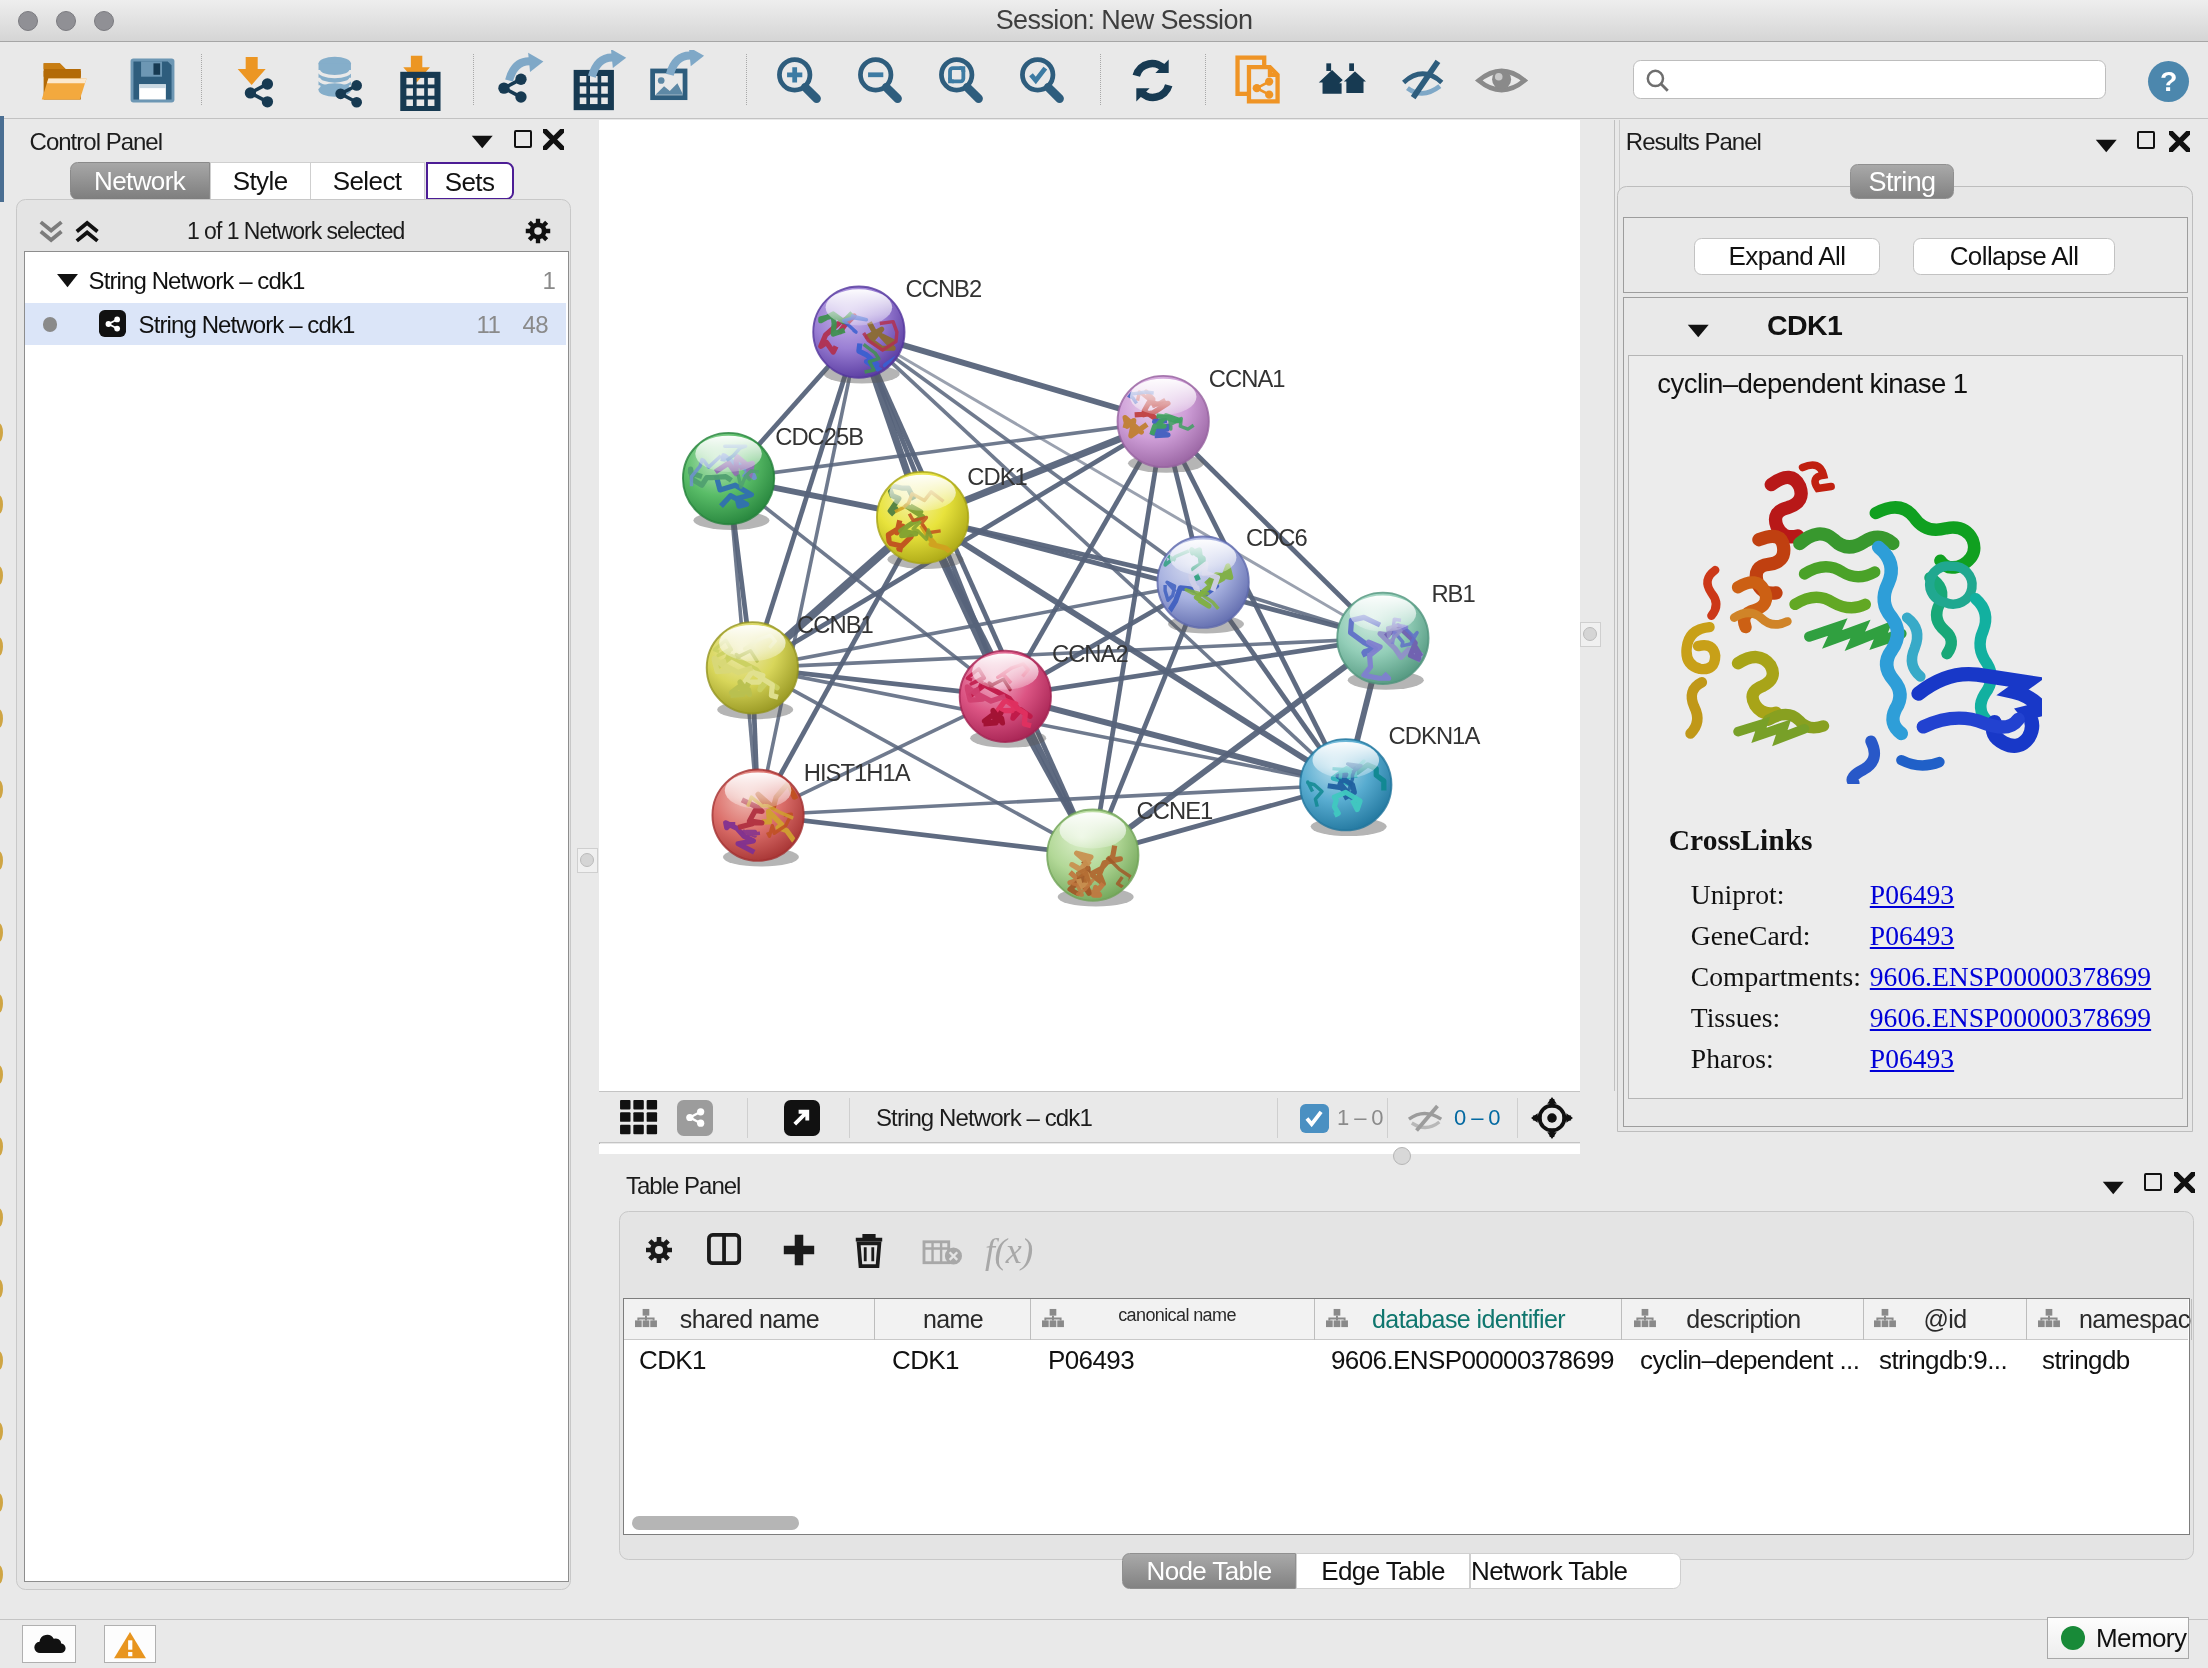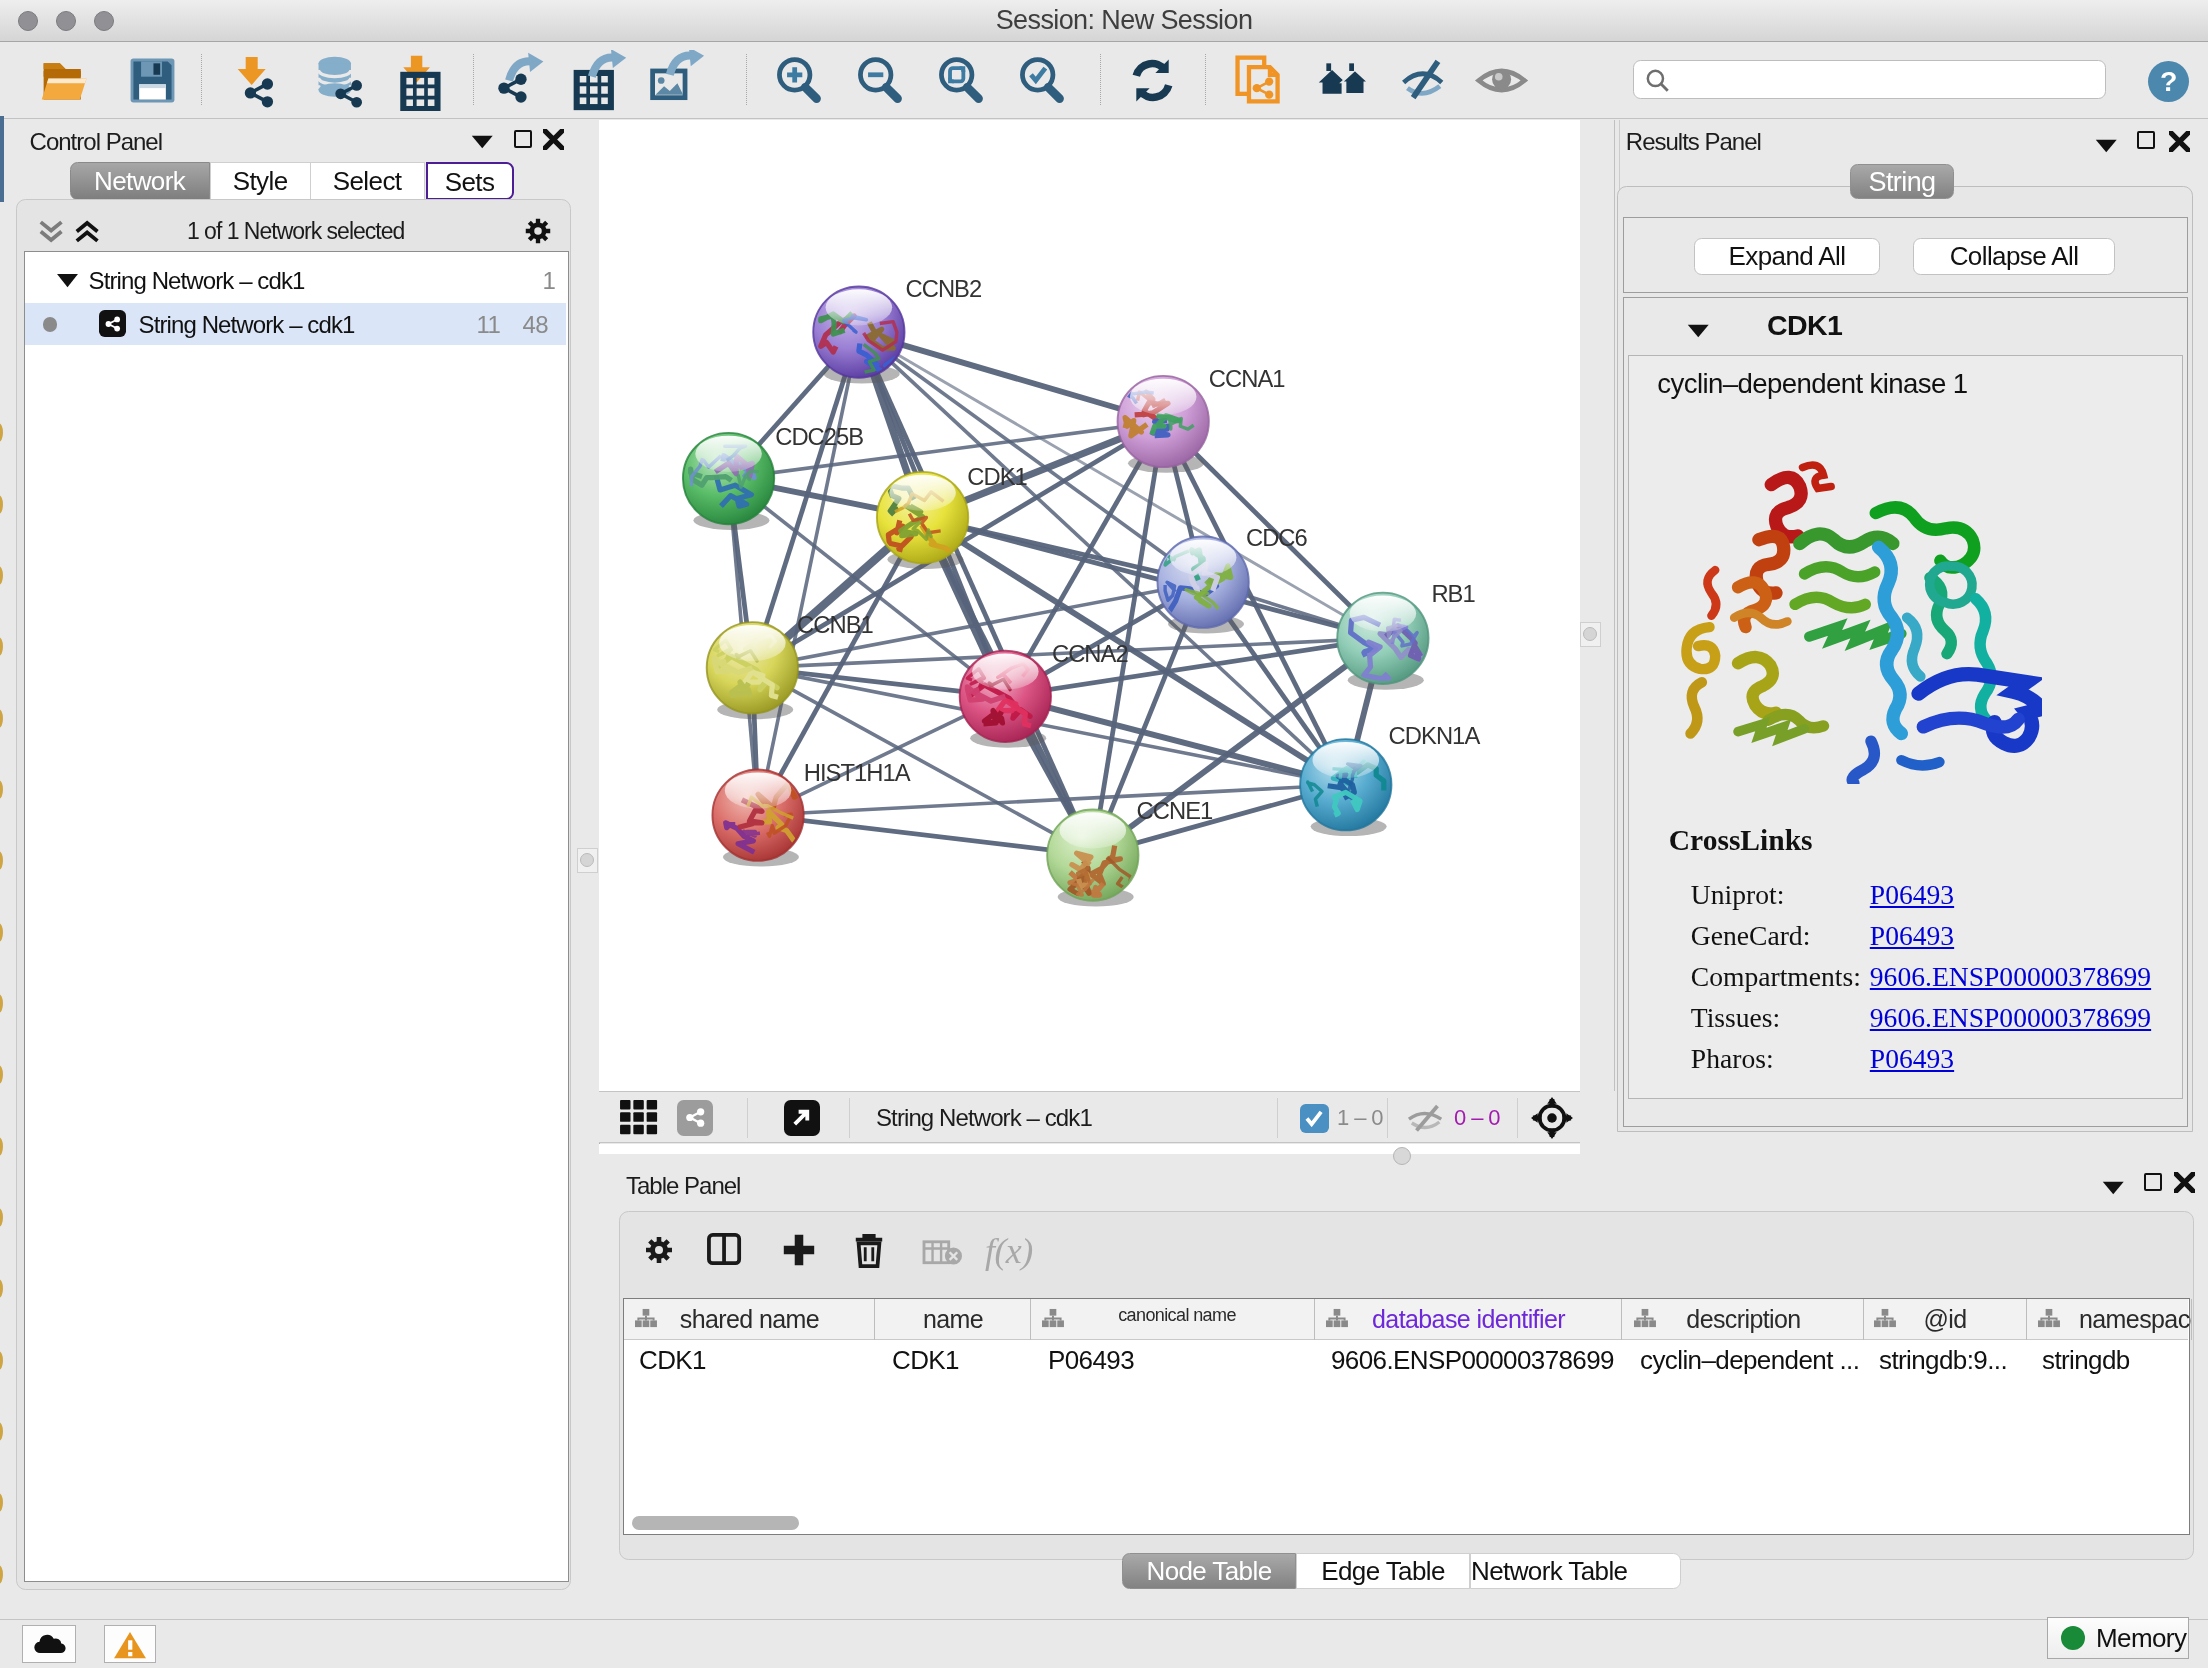--- a/index.html
+++ b/index.html
@@ -541,21 +541,21 @@
   <svg class="abs" style="left:706px;top:18px" width="19" height="17" viewBox="0 0 20 18">
       <path d="M2 9 l5 6 10 -13" stroke="#fff" stroke-width="4" fill="none"></path>
     </svg>
   <div class="abs" style="left:738px;top:13.3px;font-size:22px;color:#8a8a8a;">1 – 0</div>
   <div class="abs" style="left:788px;top:5.7px;width:0;height:40px;border-left:1.9px solid #cfcfcf;"></div>
   <svg class="abs" style="left:804px;top:12.4px" width="48" height="28.5" viewBox="0 0 50 30">
     <path d="M6 16 Q22 4 40 16" stroke="#9c9c9c" stroke-width="3.5" fill="none"></path>
     <path d="M9 20 Q24 30 38 19" stroke="#b8b8b8" stroke-width="3.5" fill="none"></path>
     <path d="M36 2 L14 28" stroke="#9c9c9c" stroke-width="4"></path>
   </svg>
-  <div class="abs" style="left:855px;top:13.3px;font-size:22px;color:#a21caf;">0 – 0</div>
+  <div class="abs" style="left:855px;top:13.3px;font-size:22px;color:#0369a1;">0 – 0</div>
   <div class="abs" style="left:918px;top:5.7px;width:0;height:40px;border-left:1.9px solid #cfcfcf;"></div>
 </div>
 <svg class="abs" style="left:1531px;top:1097px" width="42" height="42" viewBox="0 0 44 44">
   <circle cx="22" cy="22" r="13" fill="none" stroke="#111" stroke-width="4"></circle>
   <circle cx="22" cy="22" r="5" fill="#111"></circle>
   <path d="M22 2 v9 M22 33 v9 M2 22 h9 M33 22 h9" stroke="#111" stroke-width="5"></path>
   <path d="M22 0 l-5 7 h10 z M22 44 l-5 -7 h10 z M0 22 l7 -5 v10 z M44 22 l-7 -5 v10 z" fill="#111"></path>
 </svg>
 <div class="abs" style="left:599px;top:1144px;width:981px;height:9.5px;background:#ffffff;"></div>
 
@@ -700,21 +700,21 @@
           <div class="abs" style="left:4px;top:5.7px;width:284px;text-align:center;font-size:18px;color:#2a2a2a;">canonical name</div>
         </div>
         <div class="abs" style="left:691px;top:0;width:307px;height:41px;border-right:1px solid #bdbdbd;">
           <div class="abs" style="left:9.5px;top:8.6px;"><svg width="23" height="21" viewBox="0 0 24 22">
               <rect x="9" y="1" width="7" height="7" fill="#8a8a8a"></rect>
               <rect x="1" y="13" width="7" height="7" fill="#8a8a8a"></rect>
               <rect x="9" y="13" width="7" height="7" fill="#8a8a8a"></rect>
               <rect x="17" y="13" width="7" height="7" fill="#8a8a8a"></rect>
               <path d="M12.5 8 v3 M4.5 13 v-2 h16 v2 M12.5 11 v2" stroke="#8a8a8a" stroke-width="2" fill="none"></path>
             </svg></div>
-          <div class="abs" style="left:0;top:5.7px;width:307px;text-align:center;font-size:25px;color:#6d28d9;">database identifier</div>
+          <div class="abs" style="left:0;top:5.7px;width:307px;text-align:center;font-size:25px;color:#0f766e;">database identifier</div>
         </div>
         <div class="abs" style="left:999px;top:0;width:241px;height:41px;border-right:1px solid #bdbdbd;padding-left:29px;">
           <div class="abs" style="left:9.5px;top:8.6px;"><svg width="23" height="21" viewBox="0 0 24 22">
               <rect x="9" y="1" width="7" height="7" fill="#8a8a8a"></rect>
               <rect x="1" y="13" width="7" height="7" fill="#8a8a8a"></rect>
               <rect x="9" y="13" width="7" height="7" fill="#8a8a8a"></rect>
               <rect x="17" y="13" width="7" height="7" fill="#8a8a8a"></rect>
               <path d="M12.5 8 v3 M4.5 13 v-2 h16 v2 M12.5 11 v2" stroke="#8a8a8a" stroke-width="2" fill="none"></path>
             </svg></div>
           <div class="abs" style="left:0;top:5.7px;width:241px;text-align:center;font-size:25px;color:#2a2a2a;">description</div>

